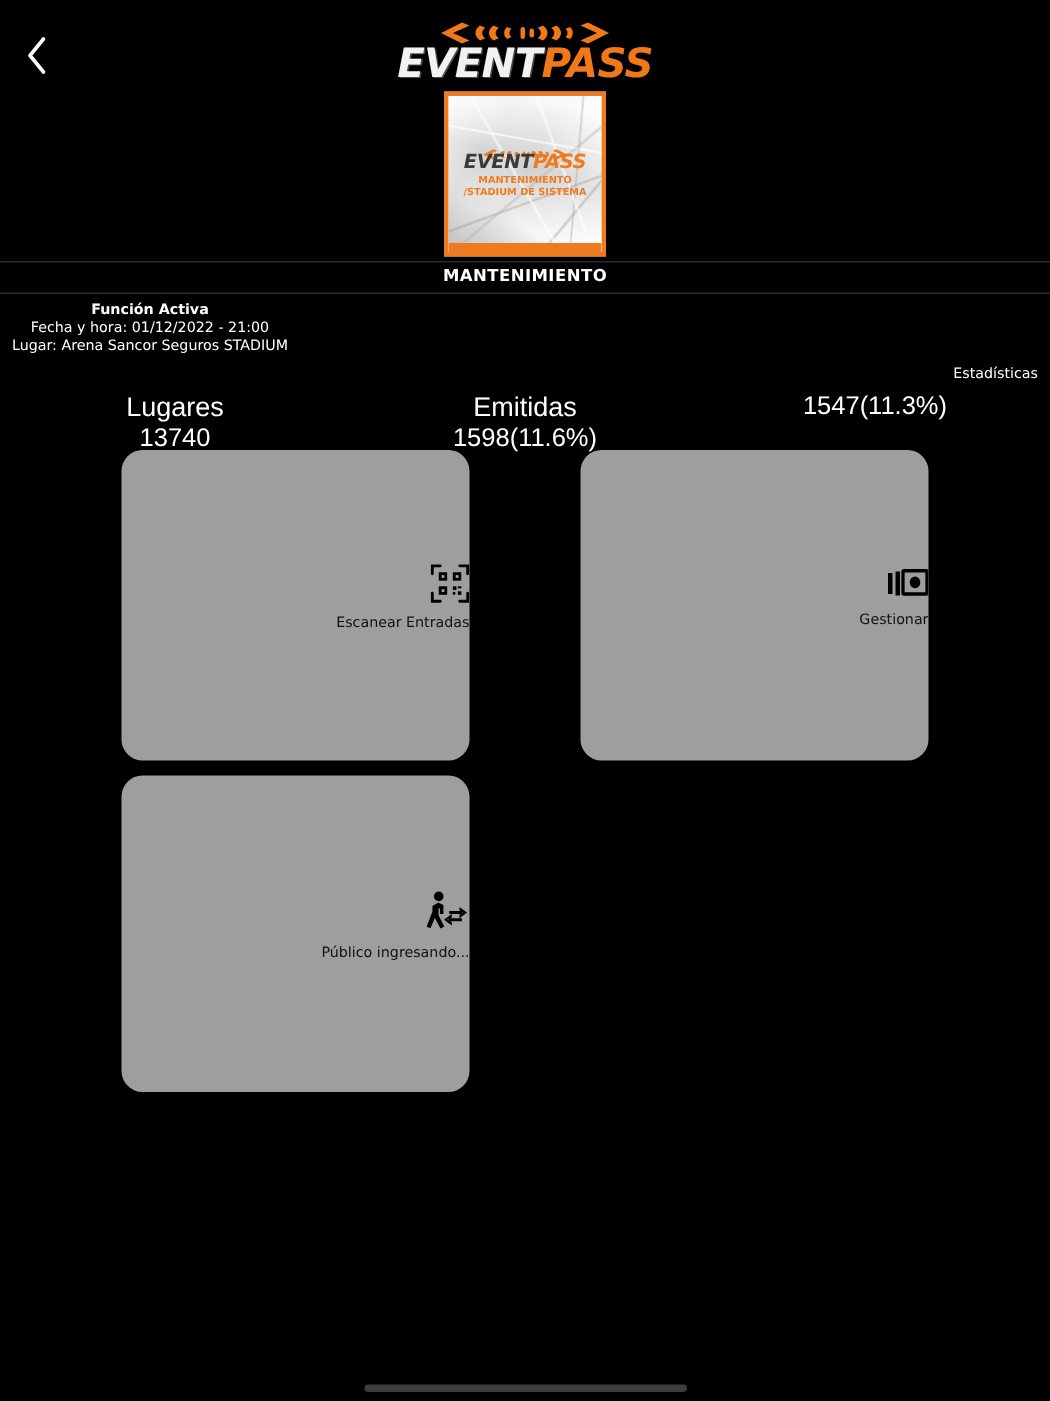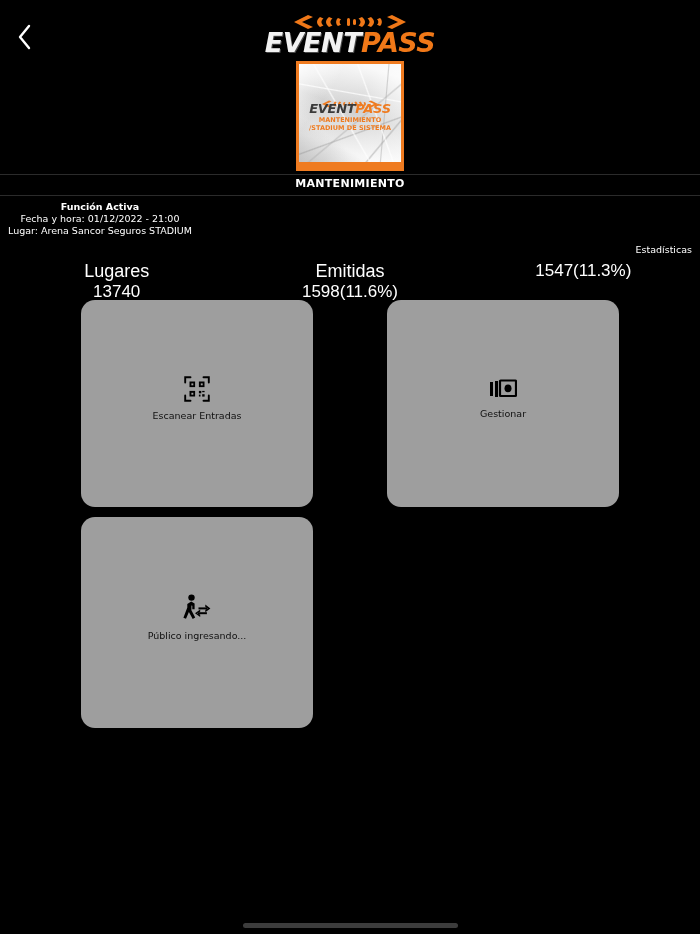--- a/index.html
+++ b/index.html
@@ -225,21 +225,21 @@
     grid-template-columns: 232px 232px;
     grid-template-rows: 207px 211px;
     column-gap: 74px;
     row-gap: 10px;
   }
   .card {
     background: #9e9e9e;
     border-radius: 14px;
     display: flex;
     flex-direction: column;
-    align-items: center;
+    align-items: flex-end;
     justify-content: center;
     cursor: pointer;
     position: relative;
   }
   .card .card-icon {
     display: flex;
     align-items: center;
     justify-content: center;
     margin-bottom: 8px;
   }

